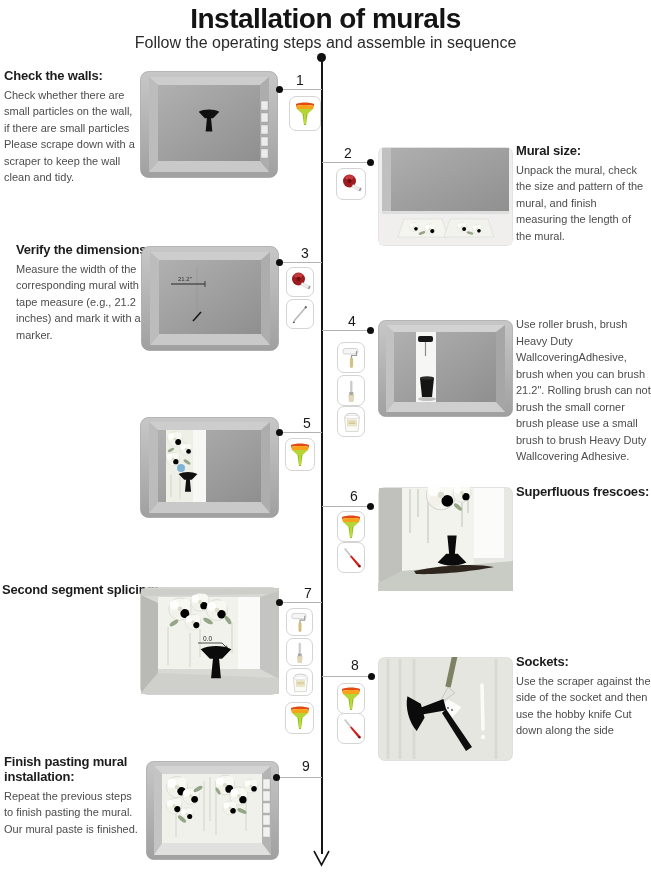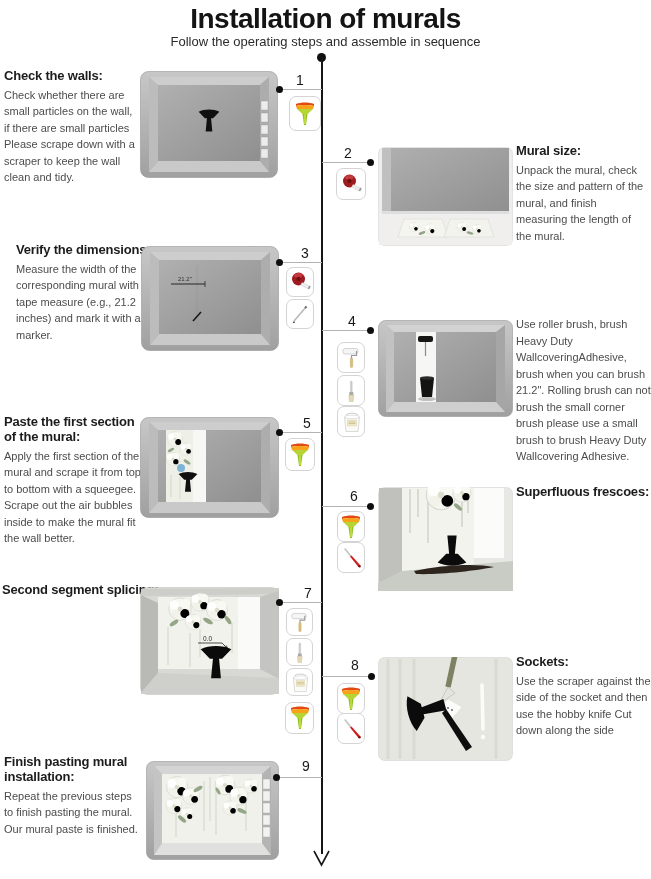--- a/index.html
+++ b/index.html
@@ -3,21 +3,21 @@
 <meta charset="utf-8">
 <style>
   html,body { margin:0; padding:0; background:#ffffff; }
   .canvas {
     position:relative; width:651px; height:879px; background:#ffffff;
     font-family:"Liberation Sans", sans-serif; overflow:hidden;
   }
   .page-title { position:absolute; top:3px; left:0; width:100%; text-align:center;
     font-size:28px; font-weight:700; color:#141414; letter-spacing:-0.5px; }
   .page-subtitle { position:absolute; top:34px; left:0; width:100%; text-align:center;
-    font-size:13px; color:#2b2b2b; }
+    font-size:16px; color:#2b2b2b; }
 
   .tl-line { position:absolute; left:321px; top:57px; width:2px; height:797px; background:#161616; }
   .tl-dot  { position:absolute; left:317px; top:53px; width:9px; height:9px; border-radius:50%; background:#101010; }
   .tl-arrow{ position:absolute; left:312px; top:850px; }
 
   .step-text { position:absolute; }
   .step-text h3 { margin:0 0 3px 0; font-size:13px; font-weight:700; color:#1c1c1c;
     letter-spacing:-0.2px; line-height:1.15; }
   .step-text p { margin:0; font-size:11px; color:#4c4c4c; line-height:1.5; }
   .nowrap h3 { white-space:nowrap; }
@@ -243,24 +243,20 @@
         <ellipse cx="49" cy="79" rx="9" ry="2" fill="#8a8a8a" opacity="0.5"></ellipse>
         <path d="M42,58 L56,58 L54,77 L44,77 Z" fill="#141414"></path>
         <ellipse cx="49" cy="58" rx="7" ry="1.8" fill="#2b2b2b"></ellipse>
       </g>
     </svg>
   </div>
   <div class="step-text" style="left:516px;top:316px;width:135px;">
     <p>Use roller brush, brush Heavy Duty WallcoveringAdhesive, brush when you can brush 21.2". Rolling brush can not brush the small corner brush please use a small brush to brush Heavy Duty Wallcovering Adhesive.</p>
   </div>
 
-  <div class="step-text" style="left:4px;top:415px;width:137px;">
-    <h3>Paste the first section of the mural:</h3>
-    <p>Apply the first section of the mural and scrape it from top to bottom with a squeegee. Scrape out the air bubbles inside to make the mural fit the wall better.</p>
-  </div>
   <div class="img" style="left:140px;top:417px;">
     <svg width="139" height="101" viewBox="0 0 139 101">
       <rect x="0.5" y="0.5" width="138" height="100" rx="8" fill="url(#gWall)" stroke="#969696" stroke-width="0.6"></rect>
       <polygon points="9,5 130,5 121,13 18,13" fill="#cdcdcd"></polygon>
       <polygon points="9,5 18,13 18,85 9,96" fill="#bcbcbc"></polygon>
       <polygon points="130,5 121,13 121,85 130,96" fill="#adadad"></polygon>
       <polygon points="9,96 18,85 121,85 130,96" fill="#c9c9c9"></polygon>
       <rect x="18" y="13" width="103" height="72" fill="url(#gBack)"></rect>
       <g>
         <rect x="26" y="13" width="27" height="72" fill="#eef0e8"></rect>

